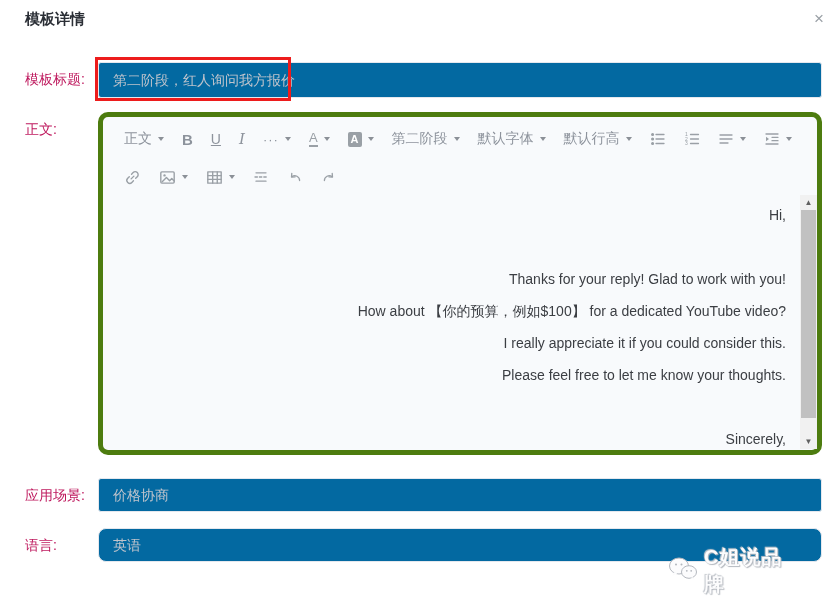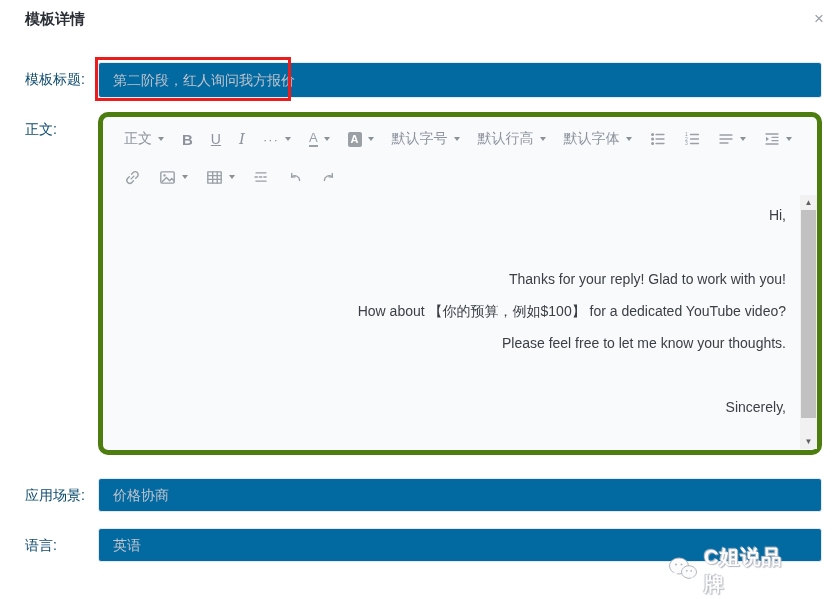--- a/index.html
+++ b/index.html
@@ -4,21 +4,21 @@
 <style>
   * { margin:0; padding:0; box-sizing:border-box; }
   html,body { width:837px; height:599px; background:#fff; overflow:hidden;
     font-family:"Liberation Sans", sans-serif; }
   .stage { position:relative; width:797px; height:599px; background:#fff; }
 
   .dlg-title { position:absolute; left:25px; top:10px; font-size:15px; font-weight:bold; color:#2b2f36; }
   .close-x { position:absolute; left:808px; top:8px; width:22px; height:22px; text-align:center;
     line-height:22px; font-size:17px; color:#9aa0a6; cursor:pointer; }
 
-  .f-label { position:absolute; left:25px; font-size:14px; color:#0c4a6e; white-space:nowrap; }
+  .f-label { position:absolute; left:25px; font-size:14px; color:#be185d; white-space:nowrap; }
 
   .inp { position:absolute; left:98px; width:724px; background:#0369a1; border:1px solid #e5e8ee;
     border-radius:3px; font-size:14px; color:#c0c4cc; padding:0 14px; outline:none; }
   .inp::placeholder { color:#c0c4cc; opacity:1; }
 
   .red-box { position:absolute; left:95px; top:57px; width:196px; height:44px;
     border:3px solid #ed1c1c; z-index:5; pointer-events:none; }
 
   
   .editor { position:absolute; left:98px; top:112px; width:724px; height:343px;
@@ -90,29 +90,29 @@
         </span>
         <span class="tbtn">
           <span class="g-fontcolor">A</span>
           <span class="caret"></span>
         </span>
         <span class="tbtn">
           <span class="g-bgcolor">A</span>
           <span class="caret"></span>
         </span>
         <span class="tbtn">
-          <span class="g-text">默认字号</span>
+          <span class="g-text">第二阶段</span>
+          <span class="caret"></span>
+        </span>
+        <span class="tbtn">
+          <span class="g-text">默认字体</span>
           <span class="caret"></span>
         </span>
         <span class="tbtn">
           <span class="g-text">默认行高</span>
-          <span class="caret"></span>
-        </span>
-        <span class="tbtn">
-          <span class="g-text">默认字体</span>
           <span class="caret"></span>
         </span>
         <span class="tbtn">
           <span>
             <svg width="16" height="16" viewBox="0 0 16 16">
               <g fill="none" stroke="#9aa0a6" stroke-width="1.3" stroke-linecap="round" stroke-linejoin="round">
                 <circle cx="2.6" cy="3.5" r="0.9" fill="#9aa0a6"></circle>
                 <circle cx="2.6" cy="8" r="0.9" fill="#9aa0a6"></circle>
                 <circle cx="2.6" cy="12.5" r="0.9" fill="#9aa0a6"></circle>
                 <path d="M6 3.5h8M6 8h8M6 12.5h8"></path>
@@ -222,37 +222,38 @@
             </svg>
           </span>
         </span>
       </div>
 
     <div class="ed-content" id="ed-content">
         <p>Hi,</p>
         <p>&nbsp;</p>
         <p>Thanks for your reply! Glad to work with you!</p>
         <p>How about 【你的预算，例如$100】 for a dedicated YouTube video?</p>
+        <p>I really appreciate it if you could consider this.</p>
         <p>Please feel free to let me know your thoughts.</p>
         <p>&nbsp;</p>
         <p>Sincerely,</p>
       </div>
 
     <div class="sbar">
       <div class="arr up">▲</div>
       <div class="thumb"></div>
       <div class="arr dn">▼</div>
     </div>
   </div>
 
   <div class="f-label" style="top:487px;">应用场景:</div>
   <input class="inp" style="top: 478px; height: 34px;" placeholder="价格协商">
 
   <div class="f-label" style="top:537px;">语言:</div>
-  <input class="inp" style="top: 528px; height: 34px;" placeholder="英语">
+  <input class="inp" style="top: 528px; height: 34px; border-radius: 8px;" placeholder="英语">
 
   <div class="wmark">
     <span>
       <svg width="30" height="26" viewBox="0 0 30 26">
         <g fill="#fcfcfd" stroke="#b3b7be" stroke-width="1">
           <ellipse cx="11" cy="10" rx="9.5" ry="8"></ellipse>
           <path d="M6 16 L4.5 20 L9.5 17.6 Z" stroke="none"></path>
           <ellipse cx="21" cy="16" rx="7.5" ry="6.3"></ellipse>
           <path d="M25 21 L26.8 24 L22.4 22.3 Z" stroke="none"></path>
         </g>

